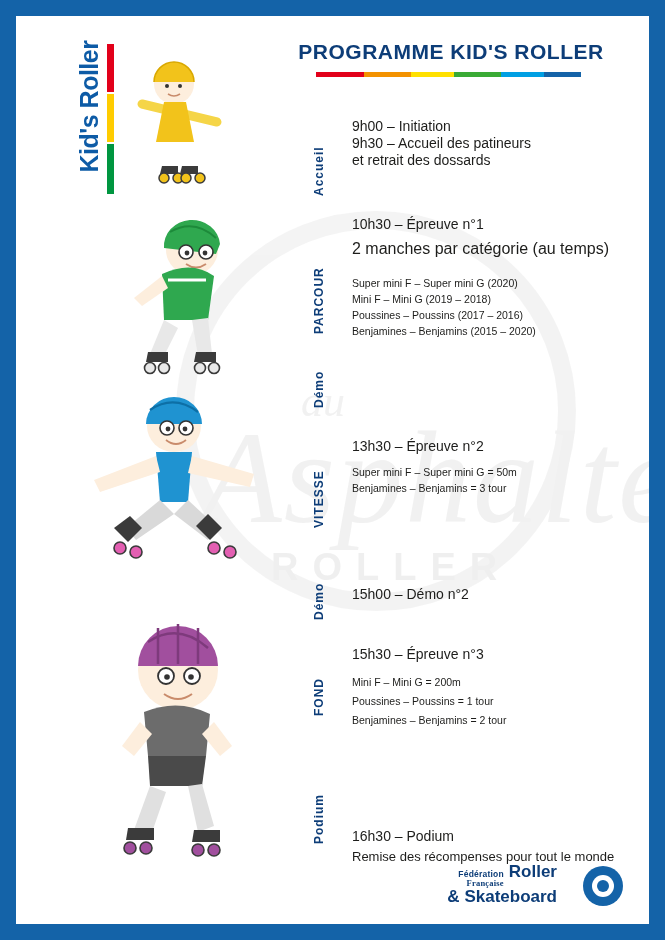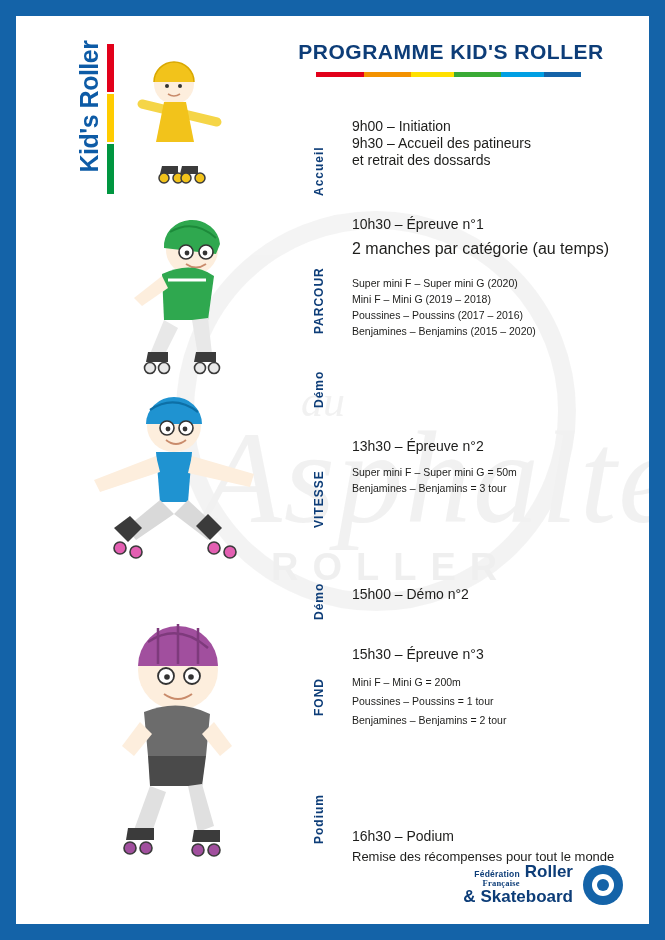--- a/index.html
+++ b/index.html
@@ -122,21 +122,21 @@
   .podium-sub{
     font-size:13px;
     line-height:1.4;
     margin-top:3px;
     width:265px;
     text-align:justify;
   }
   
   .fed{
     position:absolute;right:26px;bottom:18px;
-    display:flex;align-items:center;gap:10px;
+    display:flex;align-items:flex-end;gap:26px;
   }
   .fed-txt{ text-align:right;line-height:1.05; }
   .fed-l1{font-size:8.5px;font-weight:bold;color:#0d3d78;letter-spacing:.2px;}
   .fed-l2{font-size:8.5px;font-weight:bold;color:#0d3d78;letter-spacing:.2px;font-family:Liberation Serif, serif;}
   .fed-big1{font-size:17px;font-weight:bold;color:#0d3d78;}
   .fed-big2{font-size:17px;font-weight:bold;color:#0d3d78;}
   .fed-row{display:flex;align-items:baseline;gap:5px;justify-content:flex-end;}
   .fed-circle{
     width:40px;height:40px;border-radius:50%;
     background:#1463a8;position:relative;

